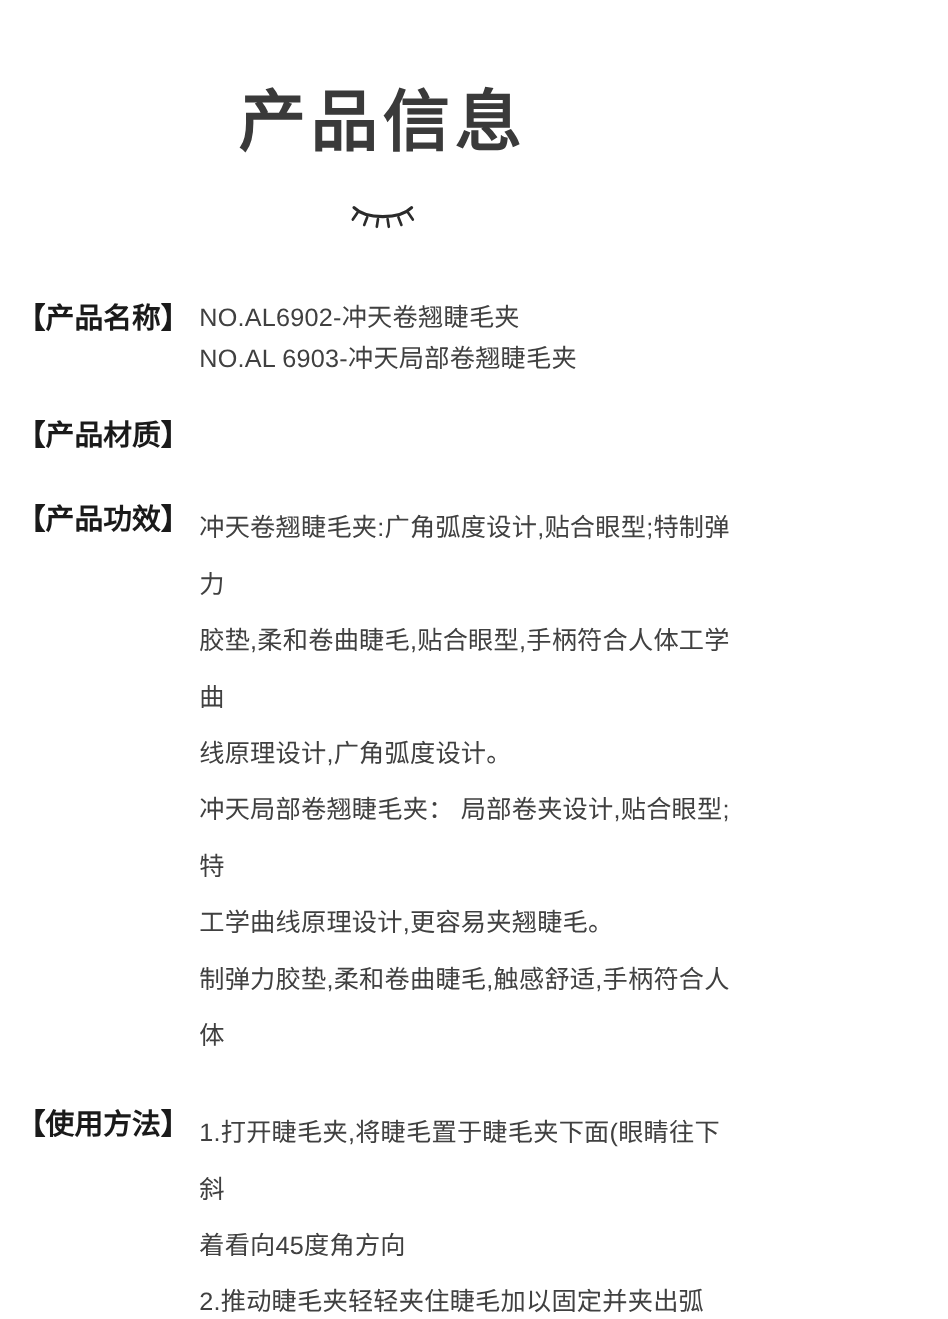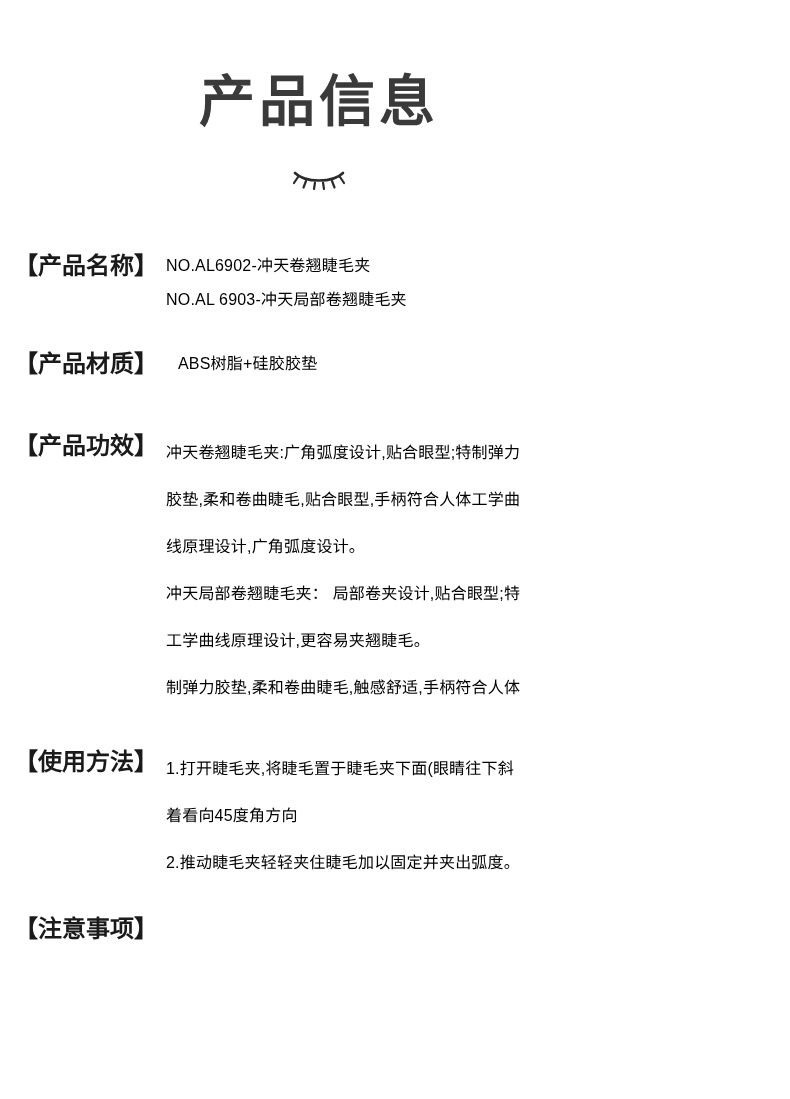--- a/index.html
+++ b/index.html
@@ -50,35 +50,35 @@
     flex: 0 0 152px;
     font-size: 24px;
     font-weight: bold;
     color: #1a1a1a;
     line-height: 34px;
     white-space: nowrap;
     letter-spacing: 0px;
   }
   .value {
     flex: 1 1 auto;
-    font-size: 16px;
-    color: #000000;
+    font-size: 21px;
+    color: #404040;
     line-height: 34px;
     letter-spacing: 0.2px;
   }
   .value .line {
     display: block;
   }
   .row.effect .value .line,
   .row.usage .value .line {
     line-height: 47px;
   }
   .row.effect { margin-bottom: 34px; justify-content: center; }
   .row.name { margin-bottom: 30px; }
-  .row.material { margin-bottom: 48px; gap: 12px; }
+  .row.material { margin-bottom: 36px; }
   .row.usage { margin-bottom: 26px; }
   .row.notice .value .line { line-height: 44px; }
 </style>
 </head>
 <body>
 
 <div class="page">
 
   <h1 class="title">产品信息</h1>
 
@@ -97,23 +97,20 @@
     <div class="row name">
       <div class="label">【产品名称】</div>
       <div class="value">
         <span class="line">NO.AL6902-冲天卷翘睫毛夹</span>
         <span class="line">NO.AL 6903-冲天局部卷翘睫毛夹</span>
       </div>
     </div>
 
     <div class="row material">
       <div class="label">【产品材质】</div>
-      <div class="value">
-        <span class="line">ABS树脂+硅胶胶垫</span>
-      </div>
     </div>
 
     <div class="row effect">
       <div class="label">【产品功效】</div>
       <div class="value">
         <span class="line">冲天卷翘睫毛夹:广角弧度设计,贴合眼型;特制弹力</span>
         <span class="line">胶垫,柔和卷曲睫毛,贴合眼型,手柄符合人体工学曲</span>
         <span class="line">线原理设计,广角弧度设计。</span>
         <span class="line">冲天局部卷翘睫毛夹： 局部卷夹设计,贴合眼型;特</span>
         <span class="line">工学曲线原理设计,更容易夹翘睫毛。</span>

